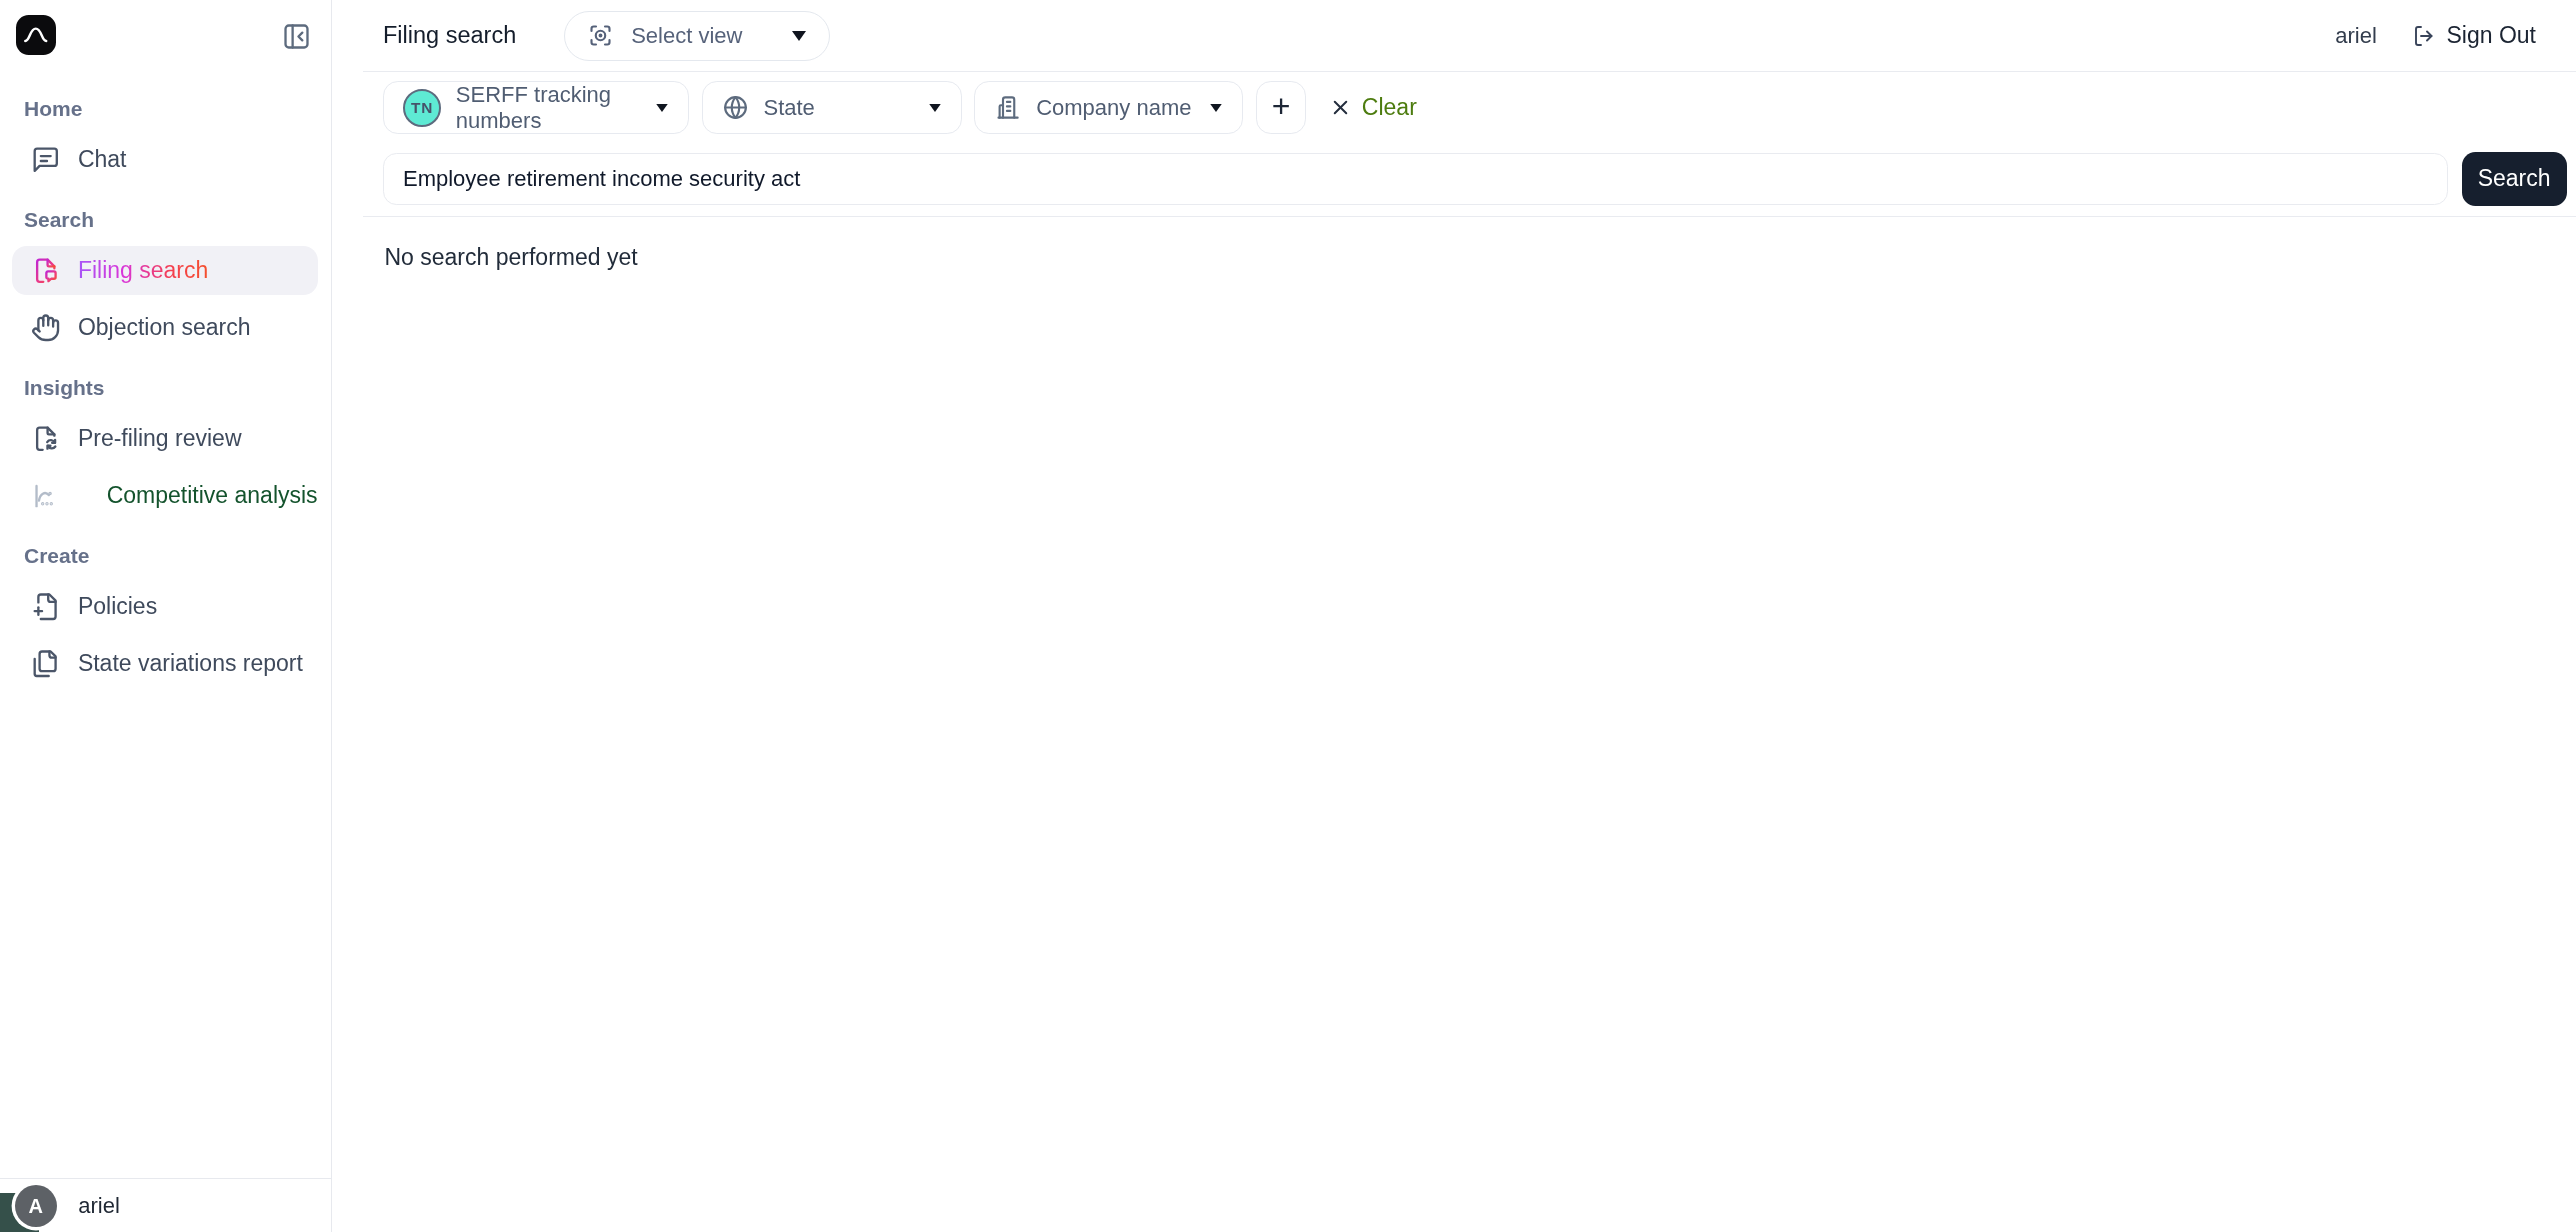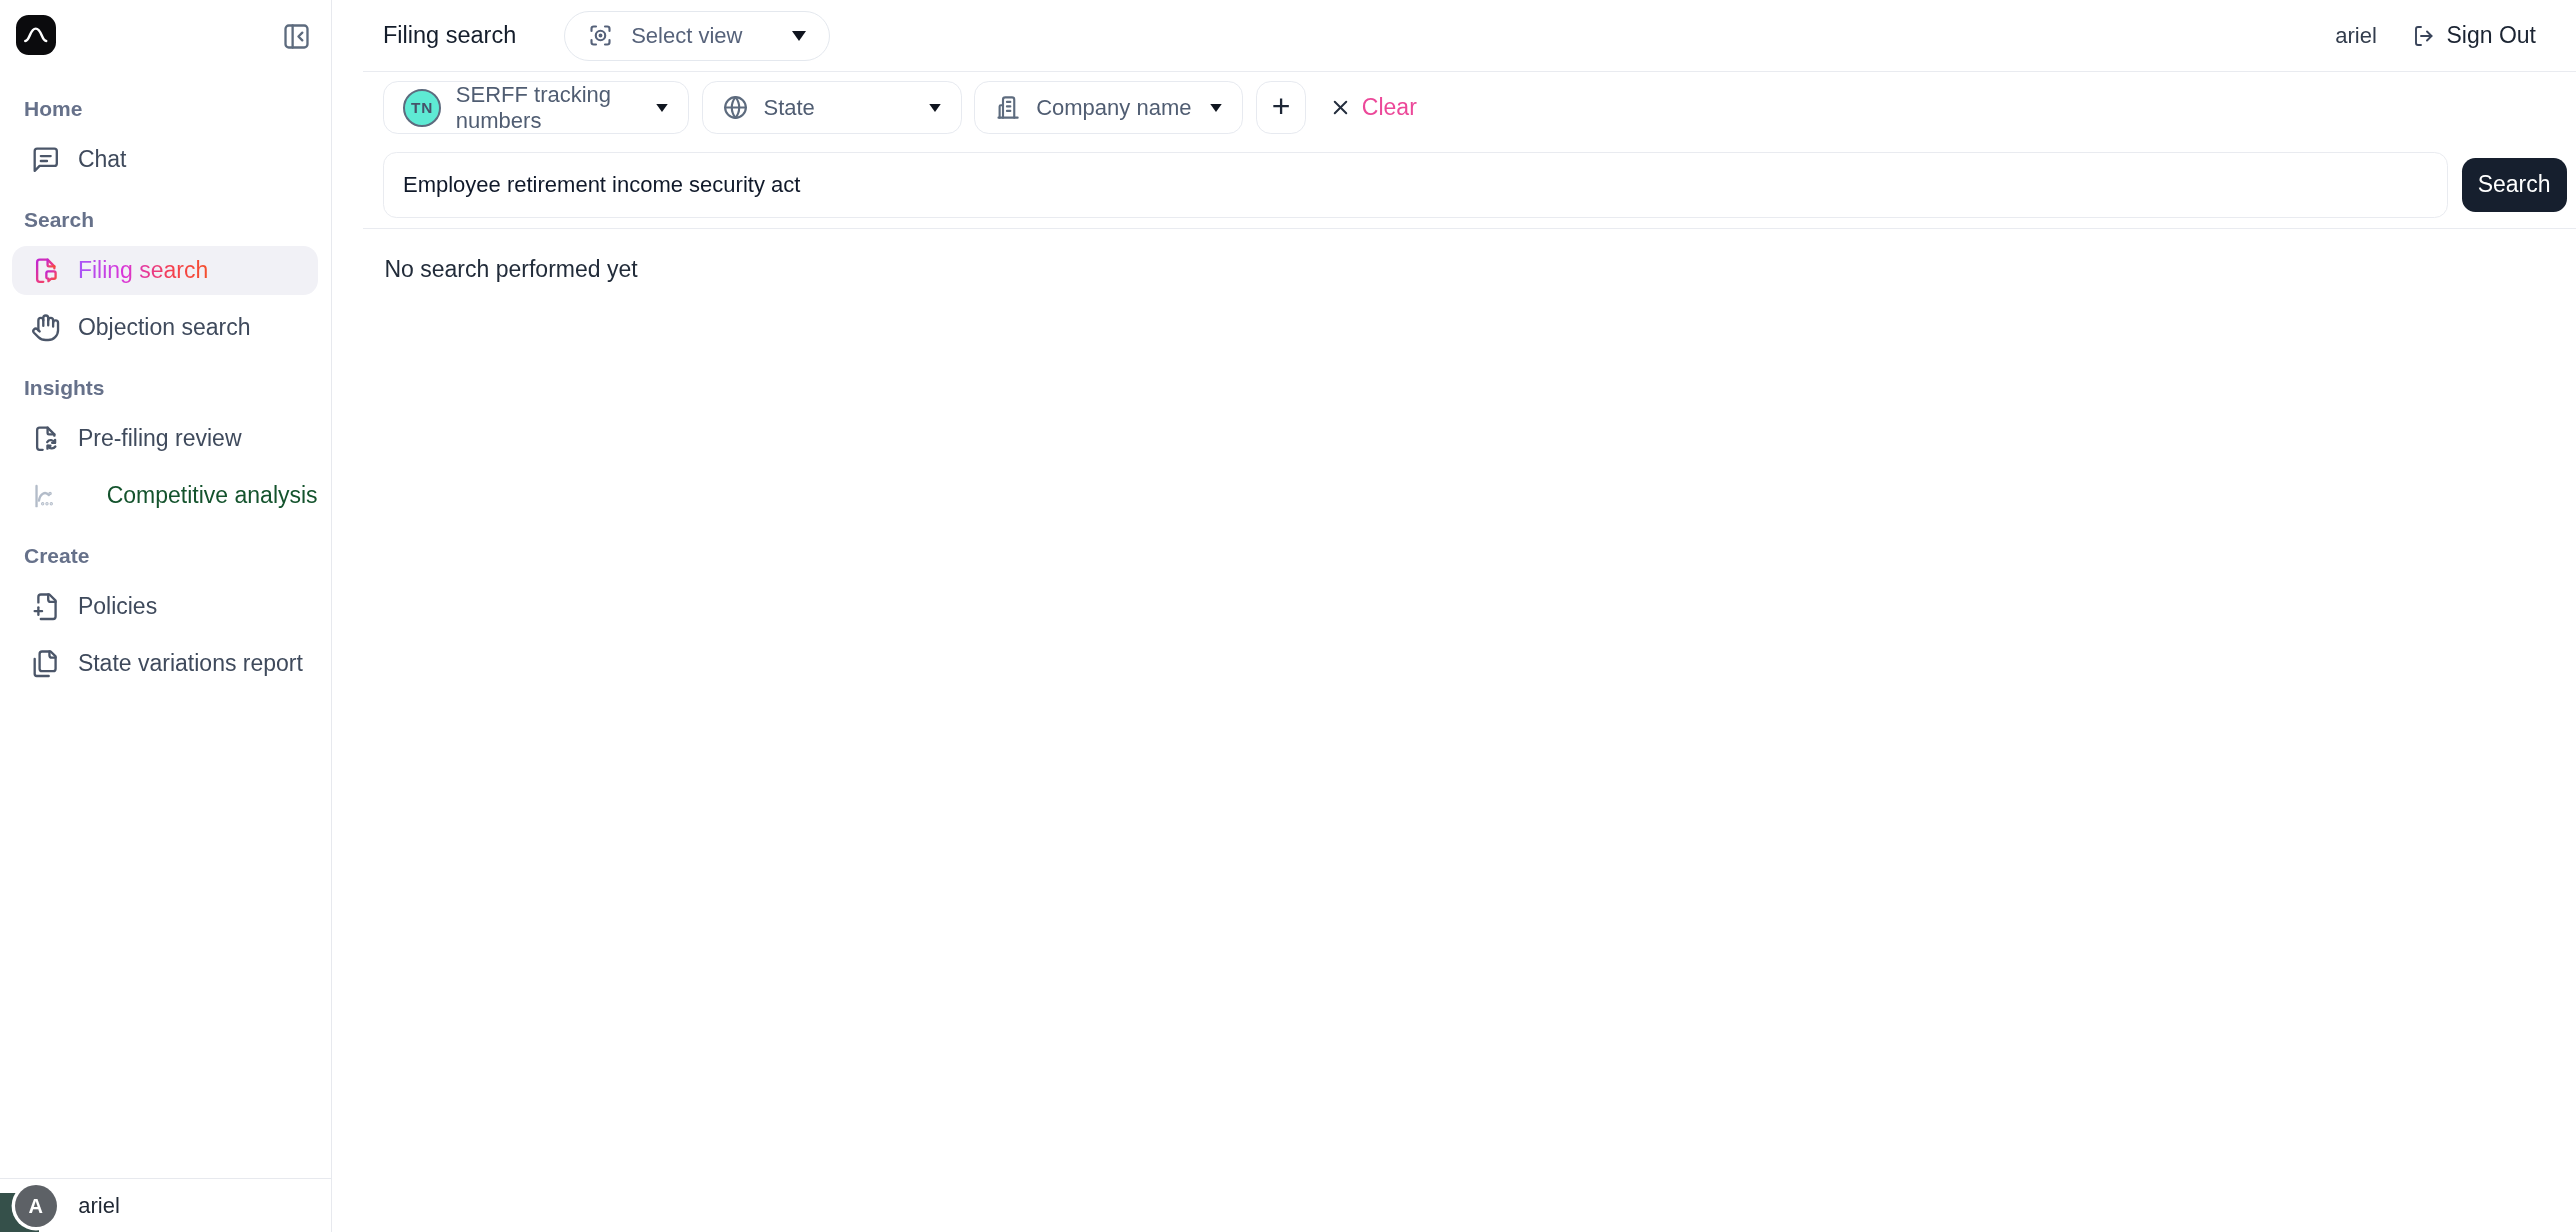--- a/index.html
+++ b/index.html
@@ -67,24 +67,24 @@
   .pill-company { width:269px; }
   .pill-instype { width:266px; }
   .tn-badge { width:38px; height:38px; flex:0 0 38px; border-radius:50%; border:2px solid #5d6b7e;
     background:#5eead4; color:#46536a; font-size:15.4px; font-weight:700; letter-spacing:0.7px;
     display:flex; align-items:center; justify-content:center; }
   .add-filter-btn { width:50px; height:53px; border:1.3px solid #e7eaf0; border-radius:14.8px; background:#fff;
     font-size:32px; font-weight:300; color:#1d2636; display:flex; align-items:center; justify-content:center;
     cursor:pointer; line-height:1; padding-bottom:4px; }
   .clear-btn { display:flex; align-items:center; gap:9.4px; margin-left:10.7px; cursor:pointer; }
   .clear-btn svg { width:23px; height:23px; color:#242e3e; }
-  .clear-label { font-size:23px; color:#ec4899; }
+  .clear-label { font-size:23px; color:#4d7c0f; }
 
   .search-row { display:flex; align-items:center; gap:13.4px; margin:17.4px 9.4px 0 20px; }
-  .search-input { flex:1; height:66px; border:1.3px solid #e9ebf0; border-radius:13.4px; padding:0 19px;
+  .search-input { flex:1; height:52px; border:1.3px solid #e9ebf0; border-radius:13.4px; padding:0 19px;
     font-size:22px; color:#10192a; font-family:"Liberation Sans", sans-serif; outline:none; background:#fff; }
   .search-btn { width:105px; height:54px; border:none; border-radius:13.4px; background:#161f2e; color:#fff;
     font-size:23px; font-weight:500; cursor:pointer; font-family:"Liberation Sans", sans-serif; }
 
   .result-divider { margin-top:10.7px; border-bottom:1.3px solid #e9ebf0; }
   .empty-state { padding:27px 0 0 21.5px; font-size:23px; color:#222c3a; }
 </style>
 </head>
 <body>
 

